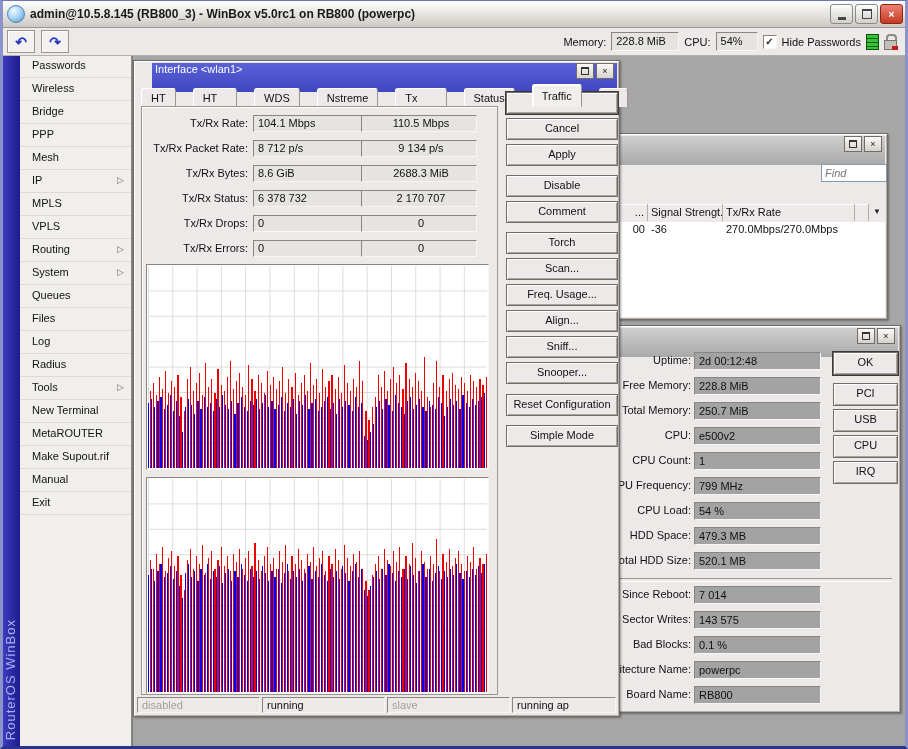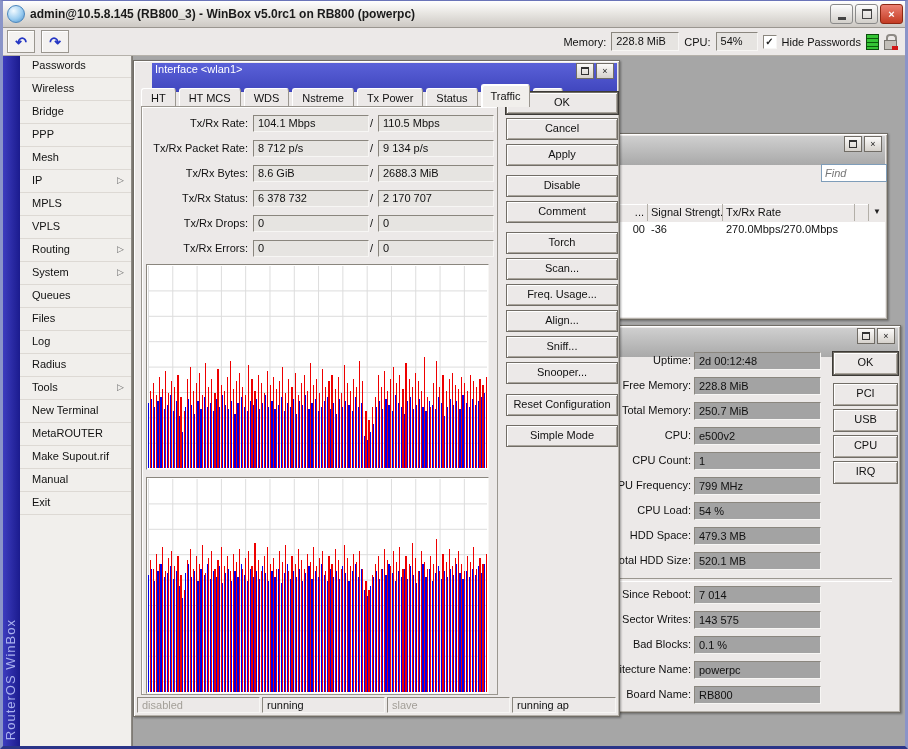--- a/index.html
+++ b/index.html
@@ -40,27 +40,27 @@
   .win{position:absolute;background:#ece9e8;border:1px solid #716d66;box-shadow:inset 1px 1px 0 #fff,inset -1px -1px 0 #b5b1aa,1px 1px 2px rgba(0,0,0,.35);}
   .wtitle{position:absolute;left:2px;top:2px;right:2px;height:29px;display:flex;align-items:flex-start;padding:0 3px;margin-left:16px;}
   .wtitle.active{background:linear-gradient(180deg,#5a61d8,#4046be);color:#fff;}
   .wtitle.inactive{background:linear-gradient(180deg,#cfcfcf,#a9a9a9);color:#f2f2f2;}
   .wtitle .txt{flex:1;font-size:11px;}
   .wbtns{display:flex;gap:2px;}
   .wbtn{width:16px;height:14px;background:linear-gradient(180deg,#fbfaf9,#d6d2cc);border:1px solid #716d66;display:flex;align-items:center;justify-content:center;font-size:9px;color:#222;}
   .wbtn .sq{width:6px;height:5px;border:1px solid #333;border-top-width:2px;}
   
   .tabstrip{position:absolute;left:7px;top:24px;height:22px;display:flex;align-items:flex-end;}
-  .tab{height:18px;line-height:18px;padding:0 9px;background:#ece9e8;border:1px solid #9a968f;border-left-color:#fff;border-top-color:#fff;border-bottom:none;border-radius:3px 3px 0 0;margin-right:3px;}
+  .tab{height:18px;line-height:18px;padding:0 9px;background:#ece9e8;border:1px solid #9a968f;border-left-color:#fff;border-top-color:#fff;border-bottom:none;border-radius:3px 3px 0 0;margin-right:17px;}
   .tab.active{height:22px;line-height:22px;position:relative;z-index:3;background:#f1efec;box-shadow:inset 1px 1px 0 #fff;}
   .tabbox{position:absolute;left:7px;top:45px;width:355px;height:587px;border:1px solid #9a968f;box-shadow:inset 1px 1px 0 #fff;background:#ece9e8;}
   .frow{position:absolute;left:0;height:17px;}
   .frow .flabel{position:absolute;left:0;top:2px;width:107px;text-align:right;}
   .fbox{position:absolute;top:0;width:116px;height:17px;background:#e6e4e1;border:1px solid;border-color:#8a867e #f7f6f4 #f7f6f4 #8a867e;line-height:15px;padding:0 0 0 4px;box-sizing:border-box;}
-  .fbox.tx{left:112px;} .fbox.rx{left:237px;}
+  .fbox.tx{left:112px;} .fbox.rx{left:220px;text-align:center;}
   .fslash{position:absolute;left:229px;top:2px;}
   .chart{position:absolute;left:12px;width:341px;background:#fff;border:1px solid;border-color:#8a867e #f7f6f4 #f7f6f4 #8a867e;}
   .chart-inner{position:absolute;inset:1px;background-color:#fff;background-image:linear-gradient(90deg,#dcdcdc 1px,transparent 1px),linear-gradient(0deg,#dcdcdc 1px,transparent 1px);background-size:24.3px 25.4px;}
   .chart-inner svg{position:absolute;left:0;bottom:0;}
   .legend{position:absolute;left:3px;bottom:5px;background:#fff;border:1px solid #1a1a1a;padding:2px 8px 2px 4px;z-index:4;}
   .lrow{display:flex;align-items:center;gap:5px;height:17px;}
   .lswatch{width:13px;height:13px;border:1px solid #000;flex:none;}
   .side-btn{position:absolute;left:372px;width:110px;height:20px;background:#ece9e8;border:1px solid #716d66;box-shadow:inset 1px 1px 0 #fff,inset -1px -1px 0 #a9a49c;text-align:center;line-height:18px;}
   .side-btn.default{outline:1px solid #3c3a36;}
   .scell{position:absolute;top:636px;height:16px;background:#ece9e8;border:1px solid;border-color:#8a867e #f7f6f4 #f7f6f4 #8a867e;line-height:14px;padding-left:4px;box-sizing:border-box;}

